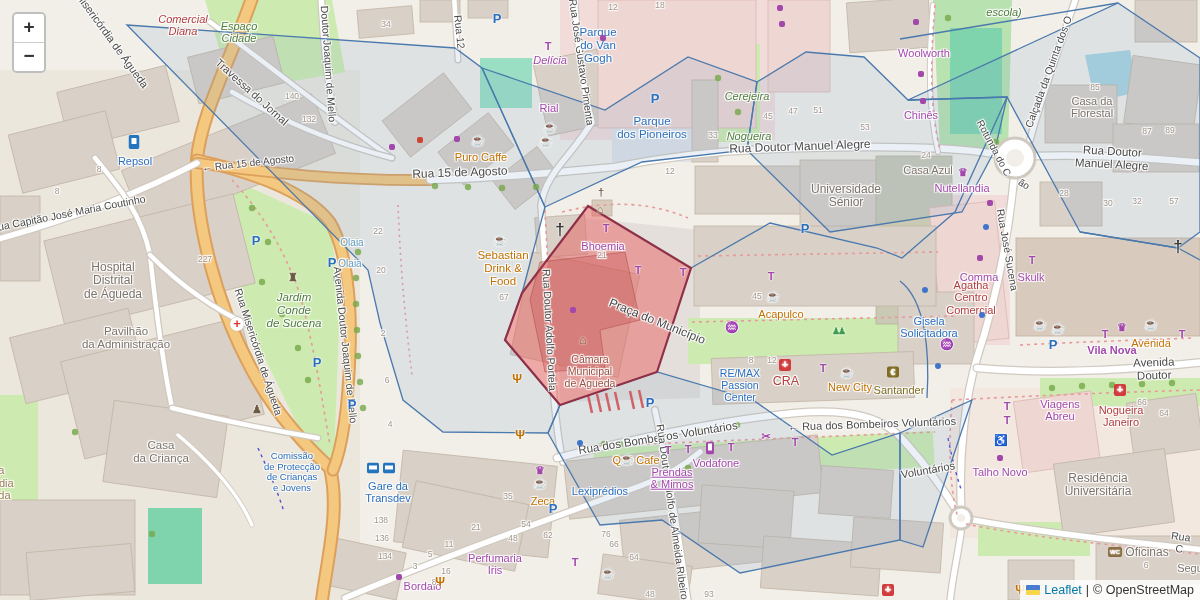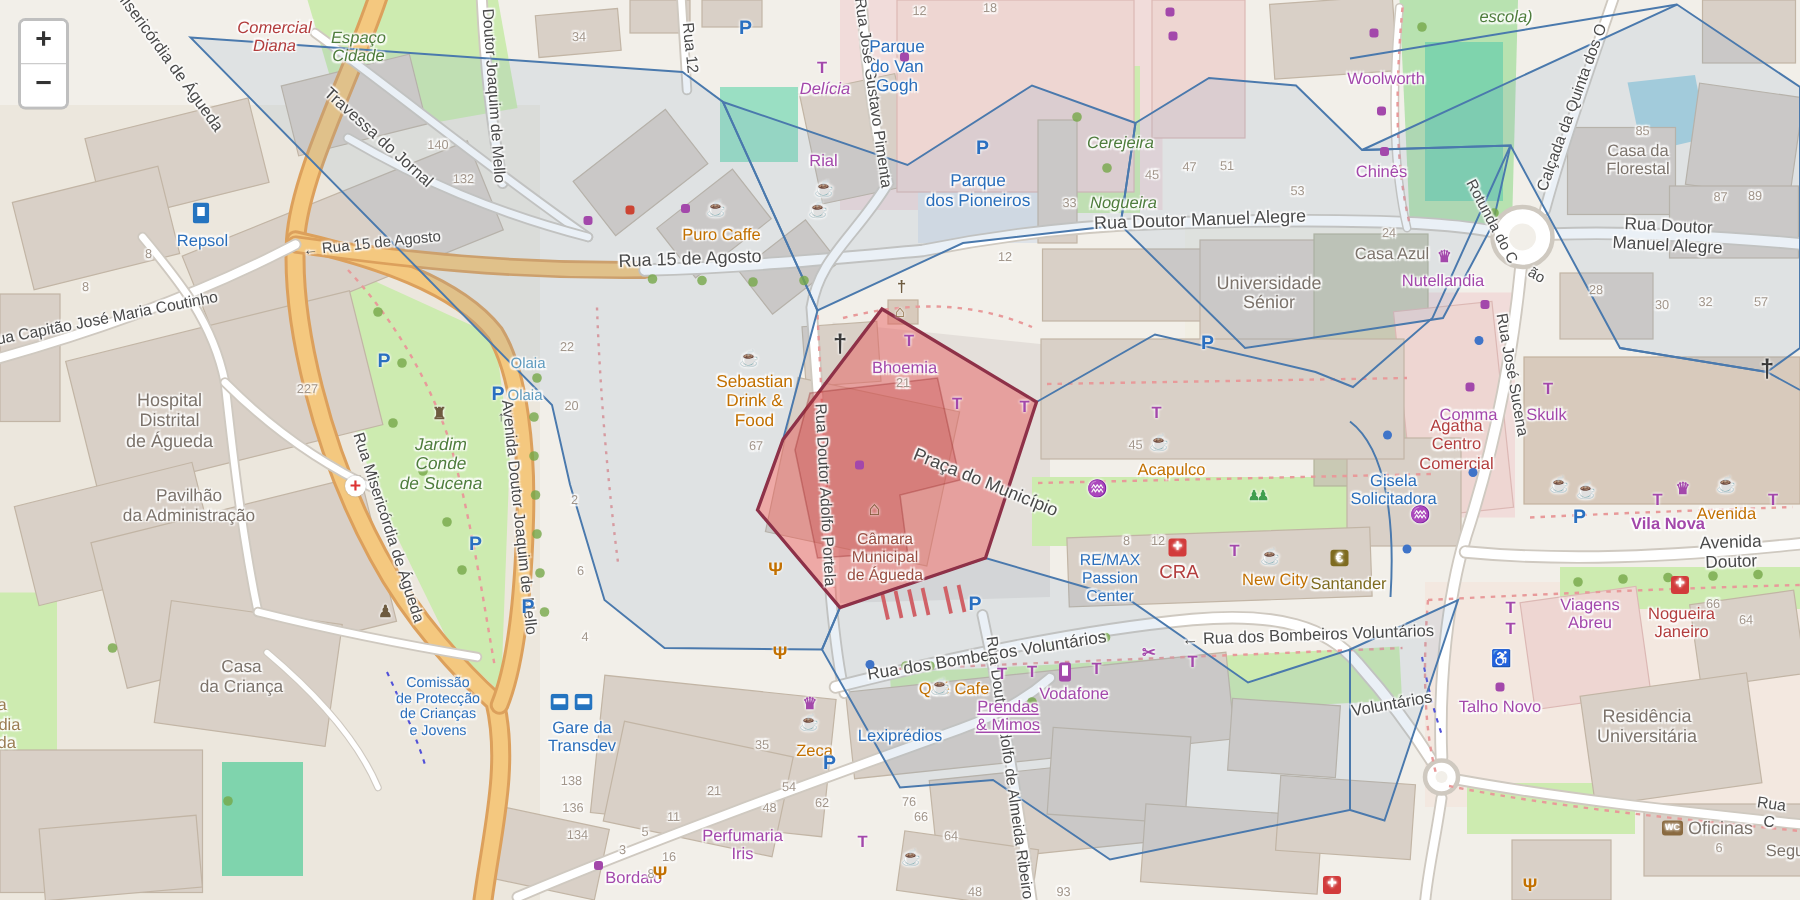--- a/index.html
+++ b/index.html
@@ -546,13 +546,19 @@
       <span class="poi idotb" style="left: 580px; top: 443px;"></span>
       <span class="poi idotb" style="left: 925px; top: 290px;"></span>
       <span class="poi iarr" style="left: 334px; top: 278px;">↑</span>
     </div>
 
   <div id="zoomctl">
     <a class="zbtn">+</a>
     <a class="zbtn">−</a>
   </div>
 
+  <div id="attrib">
+    <span class="uaflag"></span>
+    <a>Leaflet</a>
+    <span>|</span>
+    <span>© OpenStreetMap</span>
+  </div>
 </div>
 
 </body></html>

